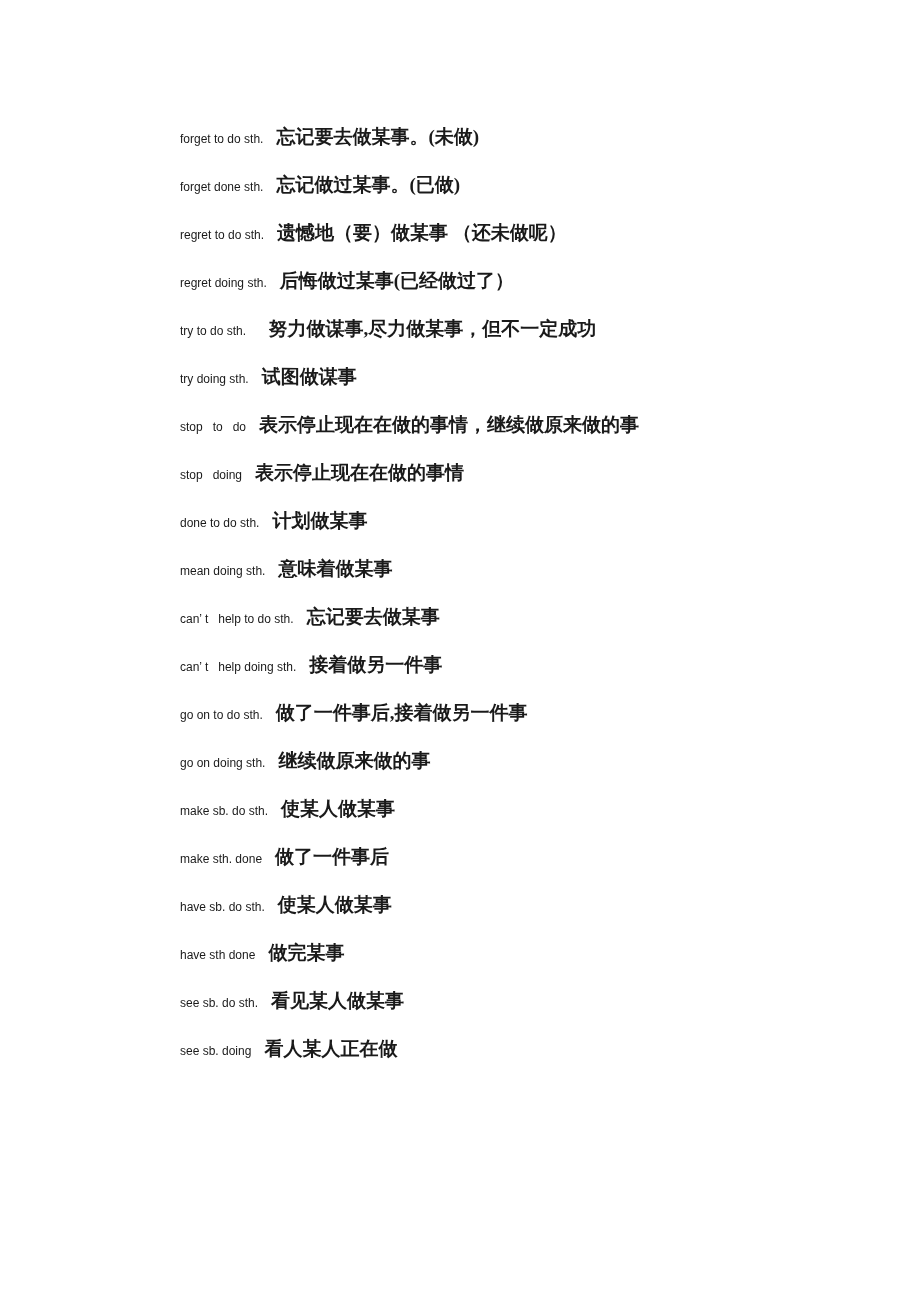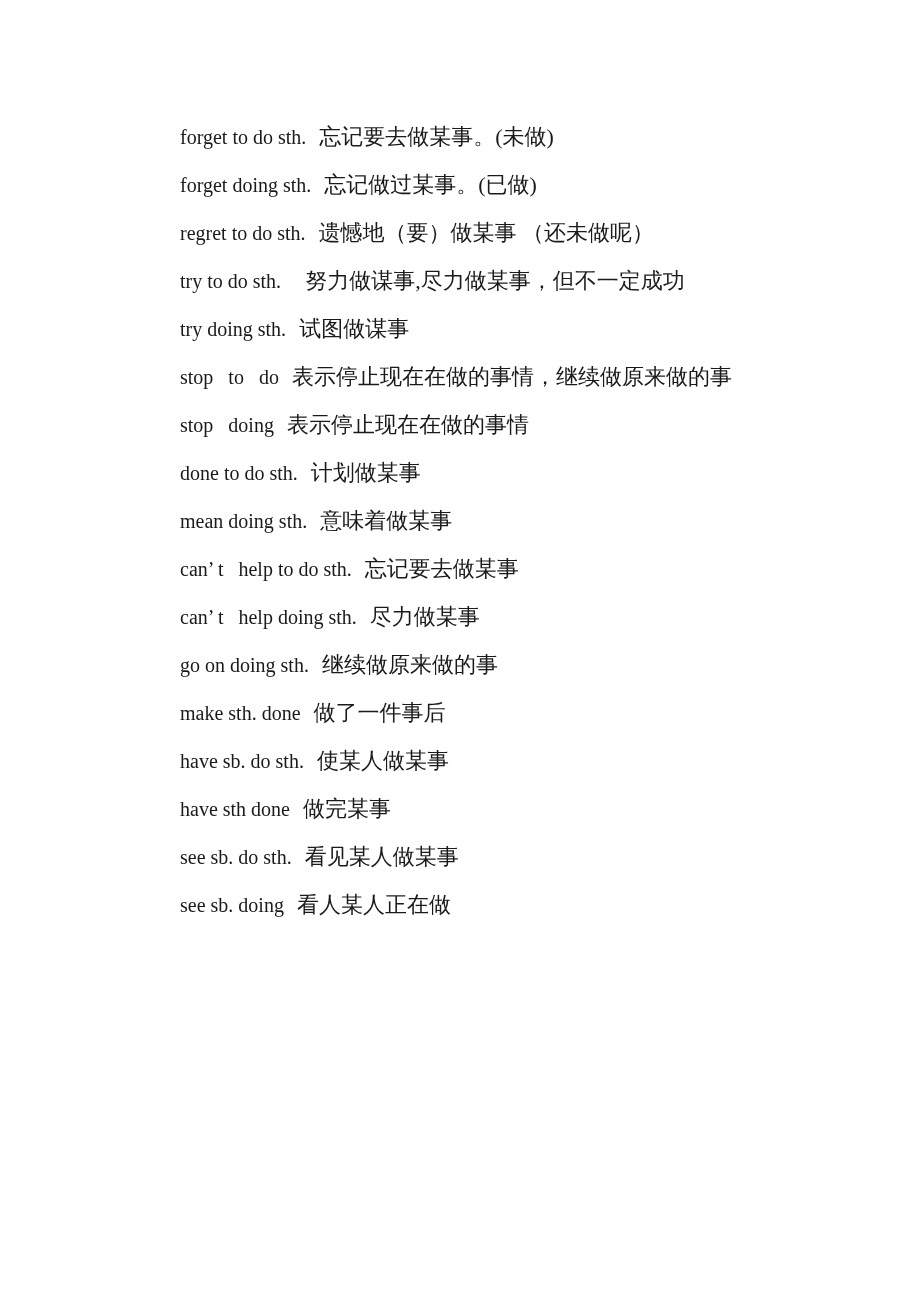--- a/index.html
+++ b/index.html
@@ -21,63 +21,67 @@
     top: 113px;
     width: 700px;
   }
   .phrase-line {
     height: 48px;
     line-height: 48px;
     white-space: pre;           
     color: #1a1a1a;
   }
   .en {
-    font-family: Liberation Serif, serif;
-    font-size: 20px;
+    font-family: Liberation Sans, sans-serif;
+    font-size: 12px;
   }
   .zh {
     font-family: "Liberation Serif", "DejaVu Serif", serif;
-    font-size: 22px;
+    font-size: 19px;
     margin-left: 13px;
+    font-weight: bold;
   }
 </style>
 </head>
 <body>
 
 <div class="page">
   <div class="phrase-list">
 
       <div class="phrase-line"><span class="en">forget to do sth.</span><span class="zh">忘记要去做某事。(未做)</span></div>
 
-      <div class="phrase-line"><span class="en">forget doing sth.</span><span class="zh">忘记做过某事。(已做)</span></div>
+      <div class="phrase-line"><span class="en">forget done sth.</span><span class="zh">忘记做过某事。(已做)</span></div>
 
       <div class="phrase-line"><span class="en">regret to do sth.</span><span class="zh">遗憾地（要）做某事 （还未做呢）</span></div>
 
+      <div class="phrase-line"><span class="en">regret doing sth.</span><span class="zh">后悔做过某事(已经做过了）</span></div>
 
       <div class="phrase-line"><span class="en">try to do sth.</span><span class="zh">  努力做谋事,尽力做某事，但不一定成功</span></div>
 
       <div class="phrase-line"><span class="en">try doing sth.</span><span class="zh">试图做谋事</span></div>
 
       <div class="phrase-line"><span class="en">stop   to   do</span><span class="zh">表示停止现在在做的事情，继续做原来做的事</span></div>
 
       <div class="phrase-line"><span class="en">stop   doing</span><span class="zh">表示停止现在在做的事情</span></div>
 
       <div class="phrase-line"><span class="en">done to do sth.</span><span class="zh">计划做某事</span></div>
 
       <div class="phrase-line"><span class="en">mean doing sth.</span><span class="zh">意味着做某事</span></div>
 
       <div class="phrase-line"><span class="en">can’ t   help to do sth.</span><span class="zh">忘记要去做某事</span></div>
 
-      <div class="phrase-line"><span class="en">can’ t   help doing sth.</span><span class="zh">尽力做某事</span></div>
+      <div class="phrase-line"><span class="en">can’ t   help doing sth.</span><span class="zh">接着做另一件事</span></div>
 
+      <div class="phrase-line"><span class="en">go on to do sth.</span><span class="zh">做了一件事后,接着做另一件事</span></div>
 
       <div class="phrase-line"><span class="en">go on doing sth.</span><span class="zh">继续做原来做的事</span></div>
 
 
 
+      <div class="phrase-line"><span class="en">make sb. do sth.</span><span class="zh">使某人做某事</span></div>
 
       <div class="phrase-line"><span class="en">make sth. done</span><span class="zh">做了一件事后</span></div>
 
       <div class="phrase-line"><span class="en">have sb. do sth.</span><span class="zh">使某人做某事</span></div>
 
       <div class="phrase-line"><span class="en">have sth done</span><span class="zh">做完某事</span></div>
 
       <div class="phrase-line"><span class="en">see sb. do sth.</span><span class="zh">看见某人做某事</span></div>
 
       <div class="phrase-line"><span class="en">see sb. doing</span><span class="zh">看人某人正在做</span></div>

